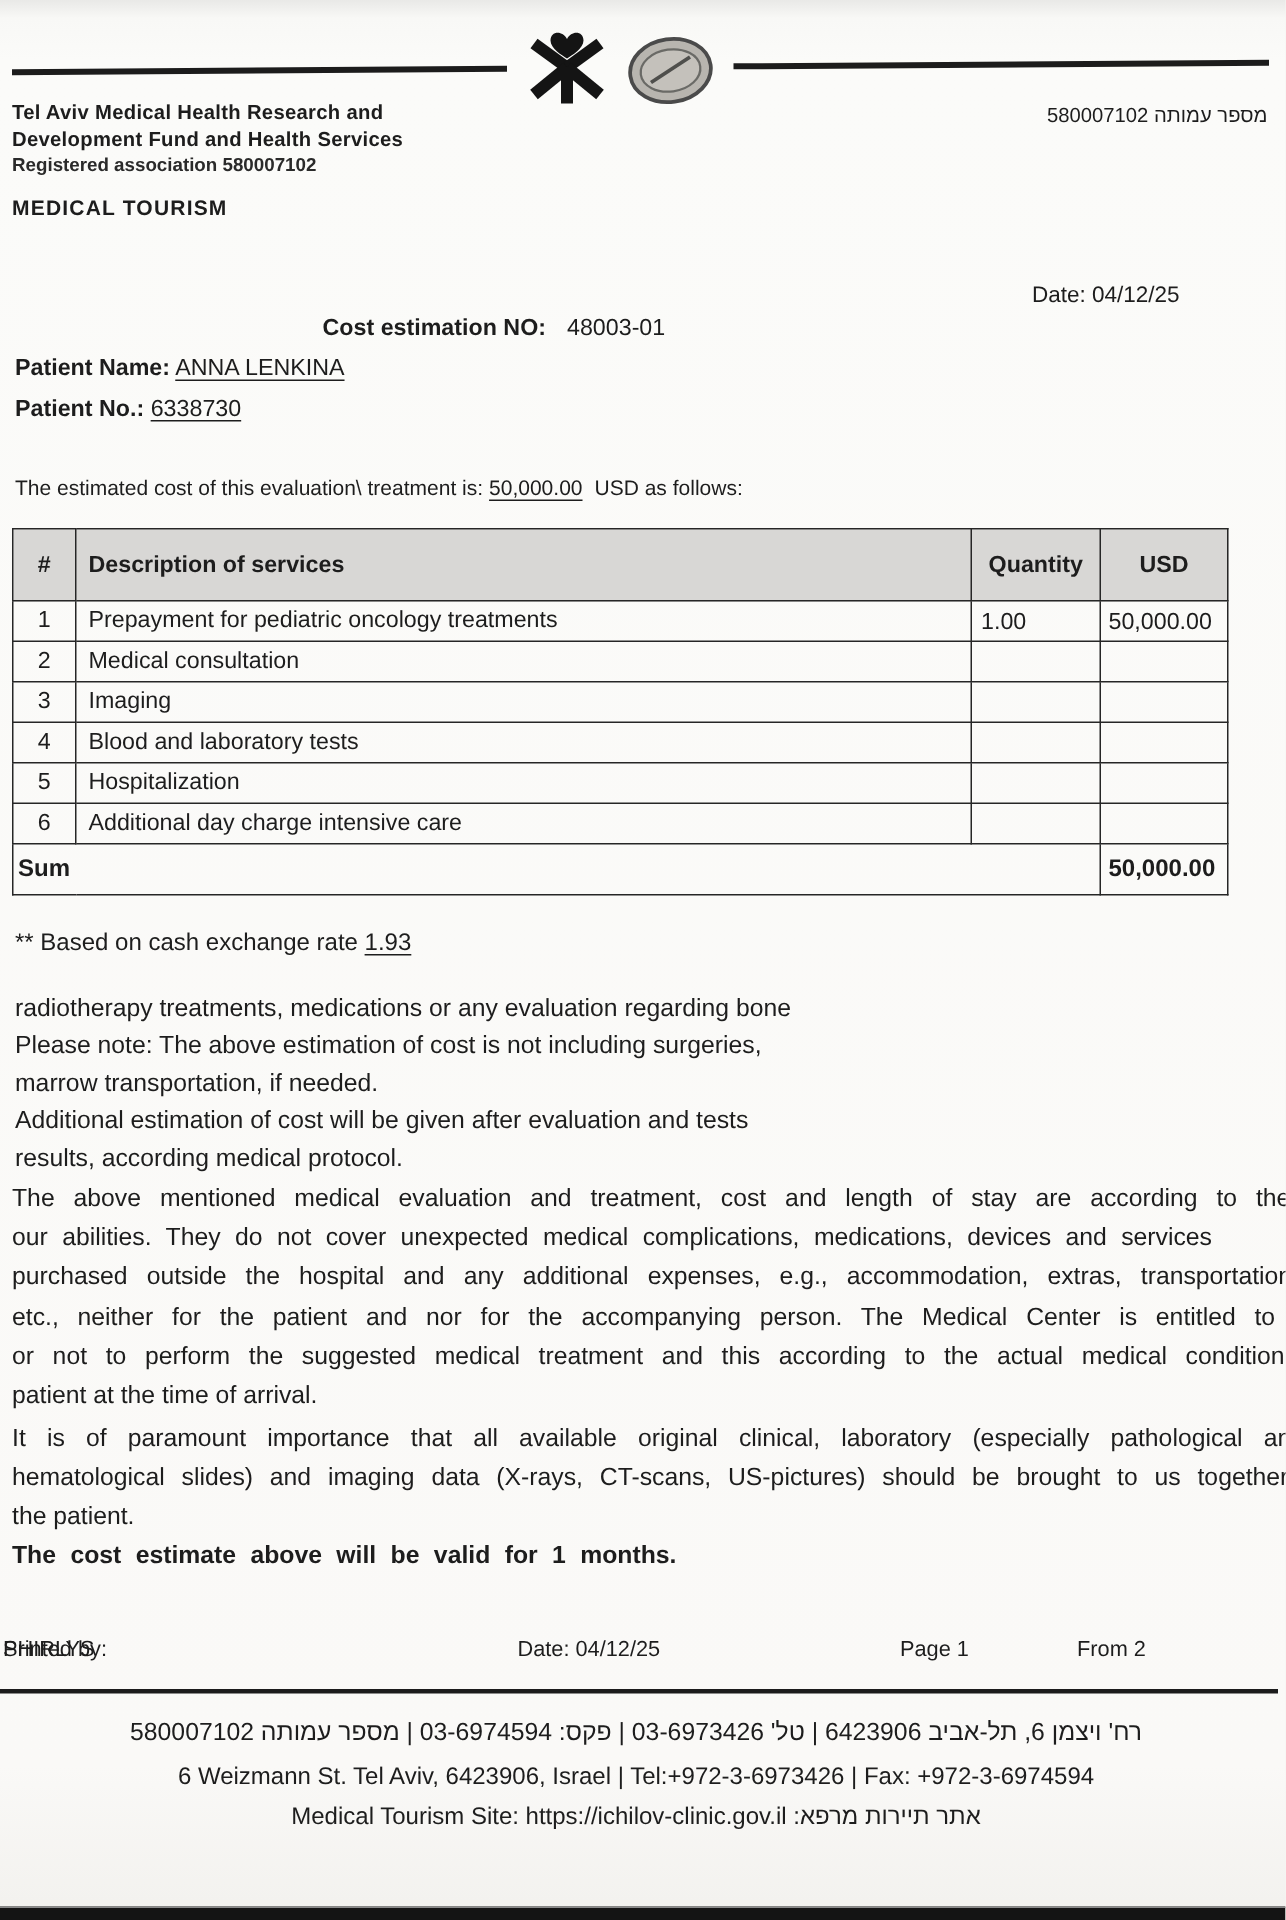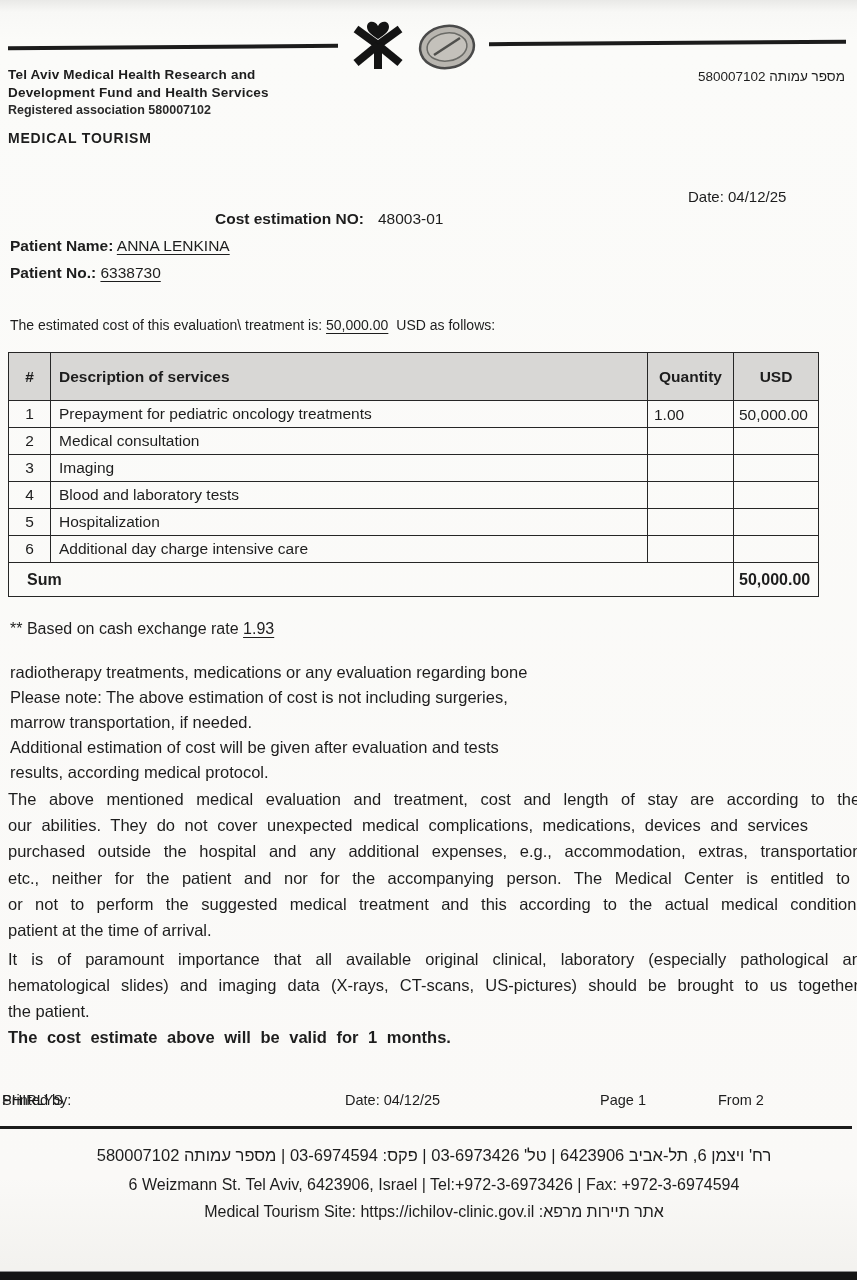--- a/index.html
+++ b/index.html
@@ -38,30 +38,30 @@
   table.svc { position:absolute; left:8px; top:352px; width:810px; border-collapse:collapse; table-layout:fixed; }
   table.svc th, table.svc td { border:1.6px solid #262626; font-size:15.5px; vertical-align:middle; }
   table.svc th { background:#d8d7d5; height:48px; font-weight:bold; }
   table.svc .c-num { width:42px; text-align:center; }
   table.svc .c-desc { width:597px; text-align:left; padding-left:8px; }
   table.svc .c-qty { width:86px; text-align:left; padding-left:6px;margin-top:34px; }
   table.svc th.c-qty, table.svc th.c-usd { text-align:center; padding-left:0; }
   table.svc .c-usd { width:85px; text-align:left; padding-left:5px; }
   table.svc td { height:27px; }
   table.svc tr.sumrow td { height:34px; font-weight:bold; font-size:16px; }
-  table.svc tr.sumrow .sum-lbl { text-align:left; padding-left:18px; }
+  table.svc tr.sumrow .sum-lbl { text-align:left; padding-left:3px; }
   .exchange { position:absolute; left:10px; top:620px; font-size:16px; }
   .para { position:absolute; left:10px; font-size:16.5px; line-height:25px; }
   .jpara { position:absolute; left:8px; font-size:16.5px; line-height:26.2px; }
   .jl { text-align:justify; text-align-last:justify; white-space:normal; overflow:hidden; height:26.2px; }
   .w874{width:874px}.w800{width:800px}.w858{width:858px}.w872{width:872px}.w870{width:870px}.w862{width:862px}
   .validity { position:absolute; left:8px; top:1028px; font-size:16.5px; font-weight:bold; word-spacing:5px; }
   .fmeta { position:absolute; left:0; top:1092px; width:857px; font-size:14.5px; }
   .fmeta span { position:absolute; white-space:nowrap; }
-  .addr { position:absolute; left:14px; width:840px; text-align:center; }
+  .addr { position:absolute; left:4px; width:840px; text-align:center; }
   .addr-he { top:1146px; font-size:16.5px; direction:rtl; }
   .addr-en { top:1176px; font-size:16px; }
   .site-line { top:1203px; font-size:16px; }
   .bottom-bar { position:absolute; left:0; bottom:0; width:857px; height:9px; background:#141414; border-top:1.5px solid #8a8a8a; }
 </style>
 </head>
 <body>
 
 <div class="sheet">
 

